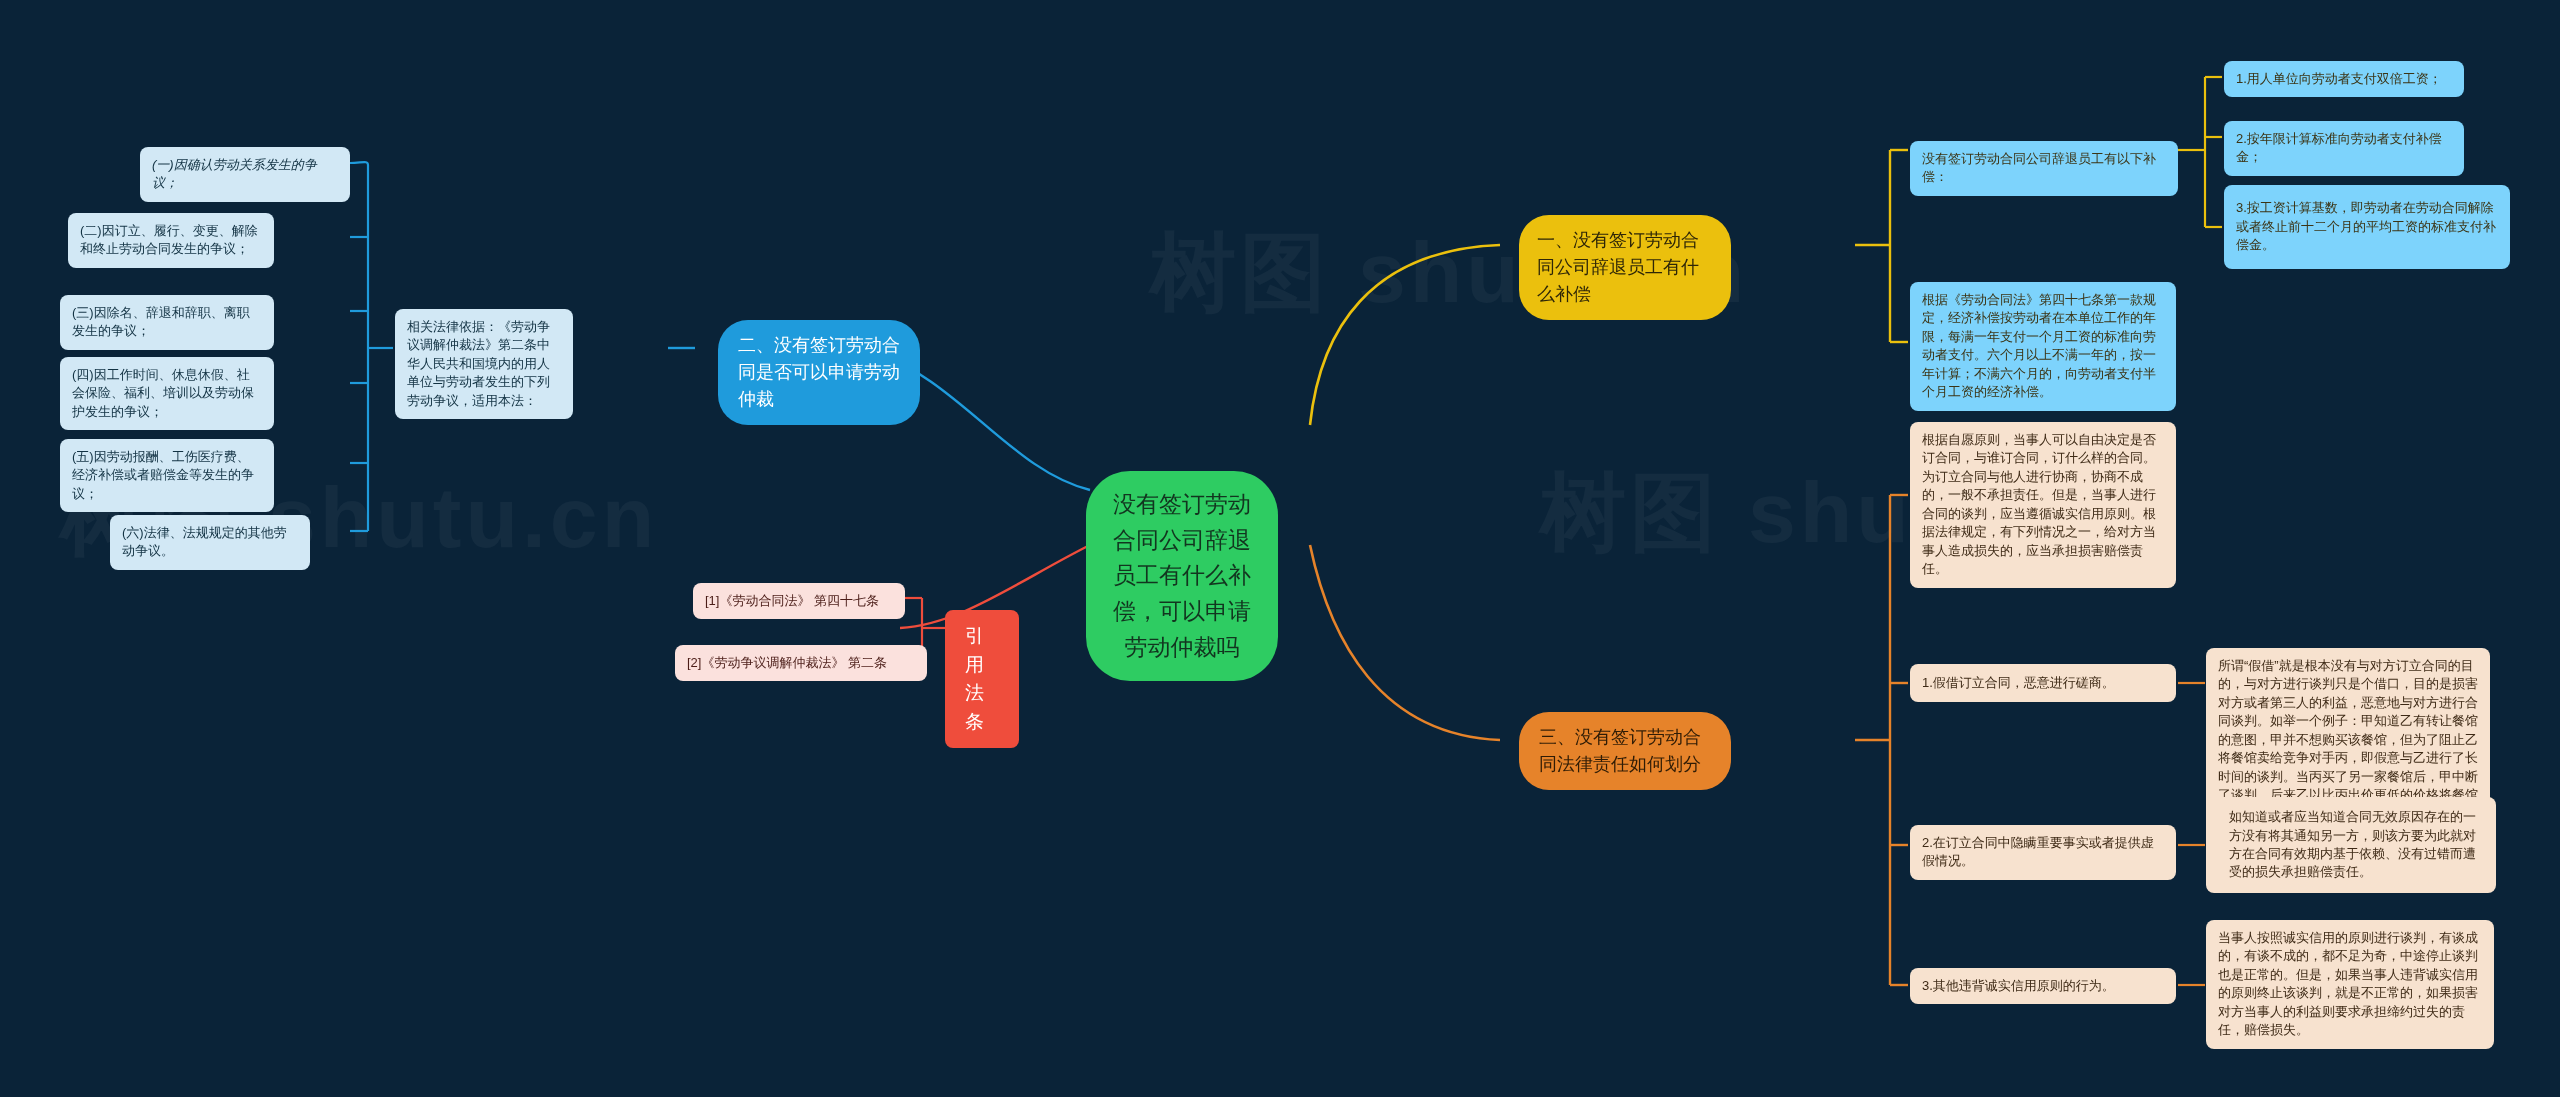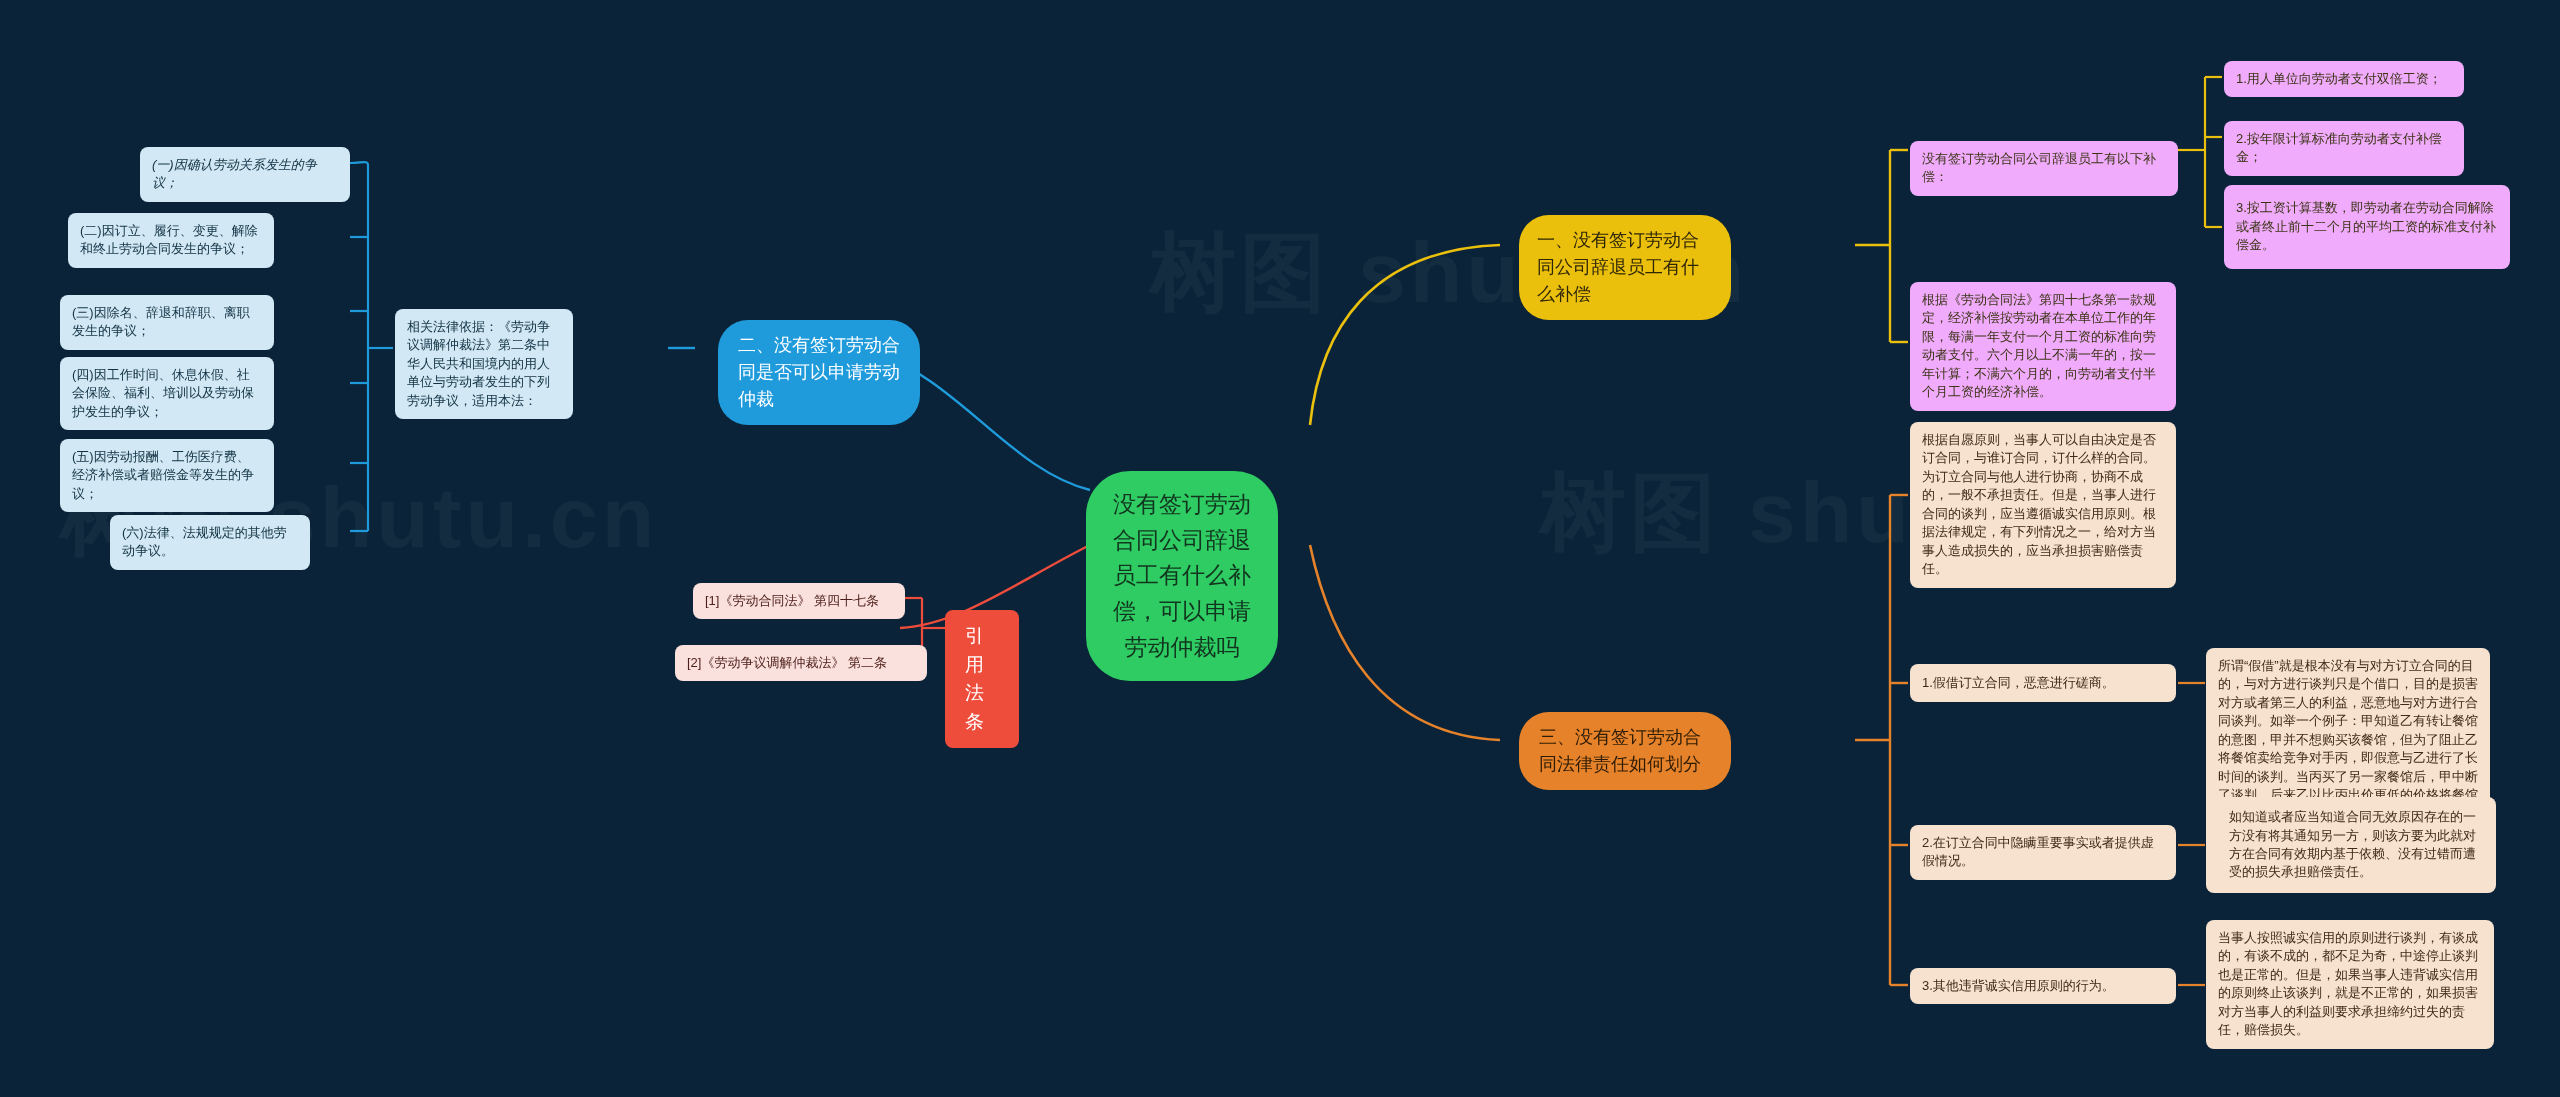--- a/index.html
+++ b/index.html
@@ -73,21 +73,21 @@
                 border-radius: 8px; font-size: 19px;
                 justify-content: center; }
 
   
   .card {
     font-size: 14px;
     padding: 9px 12px;
     border-radius: 8px;
   }
   .card-blue   { background: #d2e8f5; color: #123243; }
-  .card-yellow { background: #f0abfc; color: #3b3415; }
+  .card-yellow { background: #7dd3fc; color: #3b3415; }
   .card-orange { background: #f7e2cf; color: #3e2a16; }
   .card-red    { background: #fbe1dd; color: #4b1d18; }
   .card-sm { font-size: 13px; }
 </style>
 </head>
 <body>
 
 <div id="canvas">
     <div class="wm" style="left: 1150px; top: 215px;">树图 shutu.cn</div>
 

